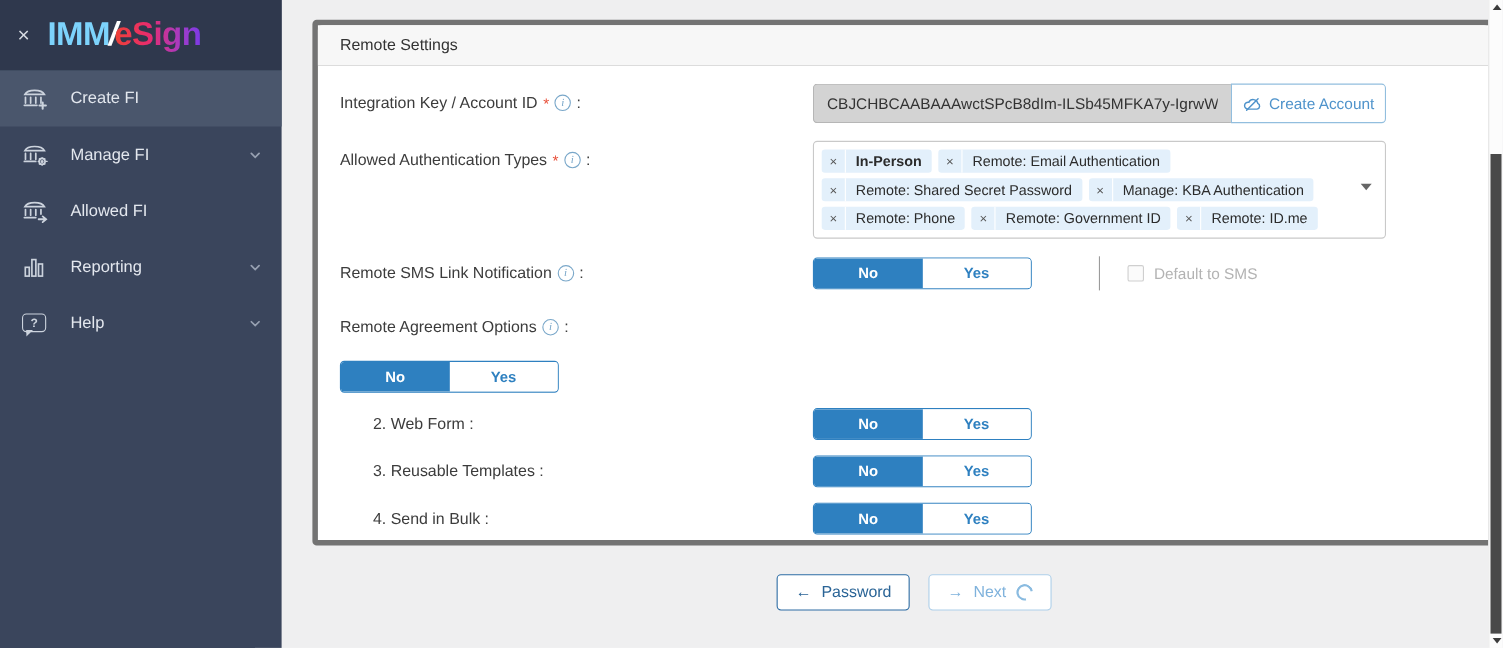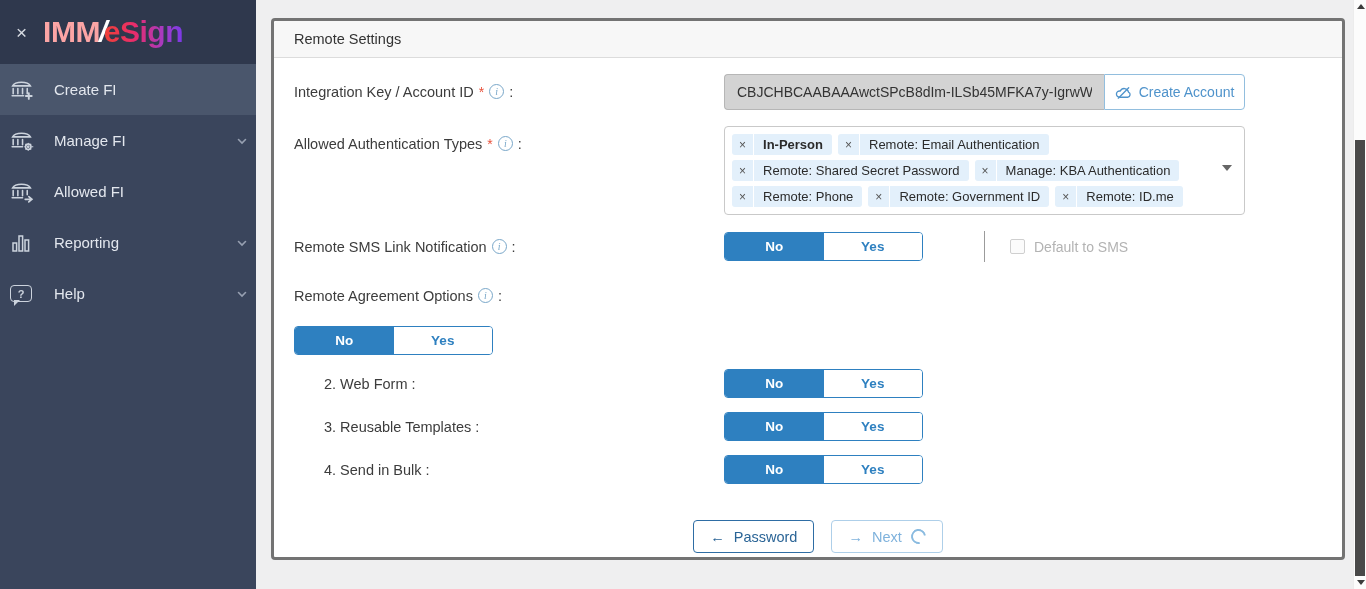--- a/index.html
+++ b/index.html
@@ -8,44 +8,44 @@
     width:1366px; height:589px; overflow:hidden;
     font-family:"Liberation Sans", sans-serif;
     background:#efeff0; display:flex;
   }
 
   
   .sidebar { width:256px; height:589px; background:#3a455c; flex:none; }
   .logo-band { height:64px; background:#2f384d; display:flex; align-items:center; padding:0 16px; }
   .close-x { color:#d7dbe2; font-size:19px; line-height:1; cursor:pointer; margin-right:16px; }
   .logo { font-size:30px; font-weight:800; letter-spacing:-0.5px; white-space:nowrap; }
-  .logo .imm { color:#fca5a5;text-align:center; }
+  .logo .imm { color:#7dd3fc;text-align:center; }
   .logo .slash { color:#ffffff; font-style:italic; margin:0 -3px 0 -1px; }
   .logo .esign {
     background:linear-gradient(90deg,#ef4136 0%,#e82c6e 40%,#a03cc9 78%,#7a3ae8 100%);
     -webkit-background-clip:text; background-clip:text; color:transparent;
   }
   .menu { }
-  .menu-item { height:51px; display:flex; align-items:center; padding:0 8px; gap:20px;
+  .menu-item { height:51px; display:flex; align-items:center; padding:0 18px; gap:20px;
                color:#e3e7ee; font-size:15px; cursor:pointer; }
   .menu-item.active { background:#4a566c; }
   .mi-icon { width:26px; display:flex; justify-content:center; color:#ccd3dd; flex:none; }
   .chevron { margin-left:auto; color:#97a0b1; display:flex; }
 
   
   .bubble { width:22px; height:17px; border:1.6px solid #ccd3dd; border-radius:4px;
             display:flex; align-items:center; justify-content:center; position:relative;
             font-size:11px; color:#ccd3dd; font-weight:bold; }
   .bubble::after { content:""; position:absolute; left:3px; bottom:-5px;
                    border:3px solid transparent; border-top-color:#ccd3dd; border-left-color:#ccd3dd; }
 
   
   .main { flex:1; position:relative; height:589px; }
-  .card { position:absolute; left:15px; top:18px; width:1074px; height:542px;
-          background:#ffffff; border:3px solid #737373; border-radius:4px; }
+  .card { position:absolute; left:28px; top:18px; width:1074px; height:478px;
+          background:#ffffff; border:5px solid #737373; border-radius:4px; }
   .card-header { height:37px; background:#f7f7f7; border-bottom:1px solid #dcdcdc;
                  border-radius:4px 4px 0 0; display:flex; align-items:center;
                  padding:0 20px; font-size:14.5px; color:#333; }
   .card-body { padding:16px 0 0 20px; }
 
   .frow { display:flex; margin-bottom:16px; }
   .lcol { width:430px; flex:none; display:flex; align-items:center; }
   .lcol.top { align-items:flex-start; padding-top:10px; }
   .label-line { display:flex; gap:5px; font-size:14.5px; color:#3c3c3c; }
   .req { color:#e8503a; font-size:14px; }

